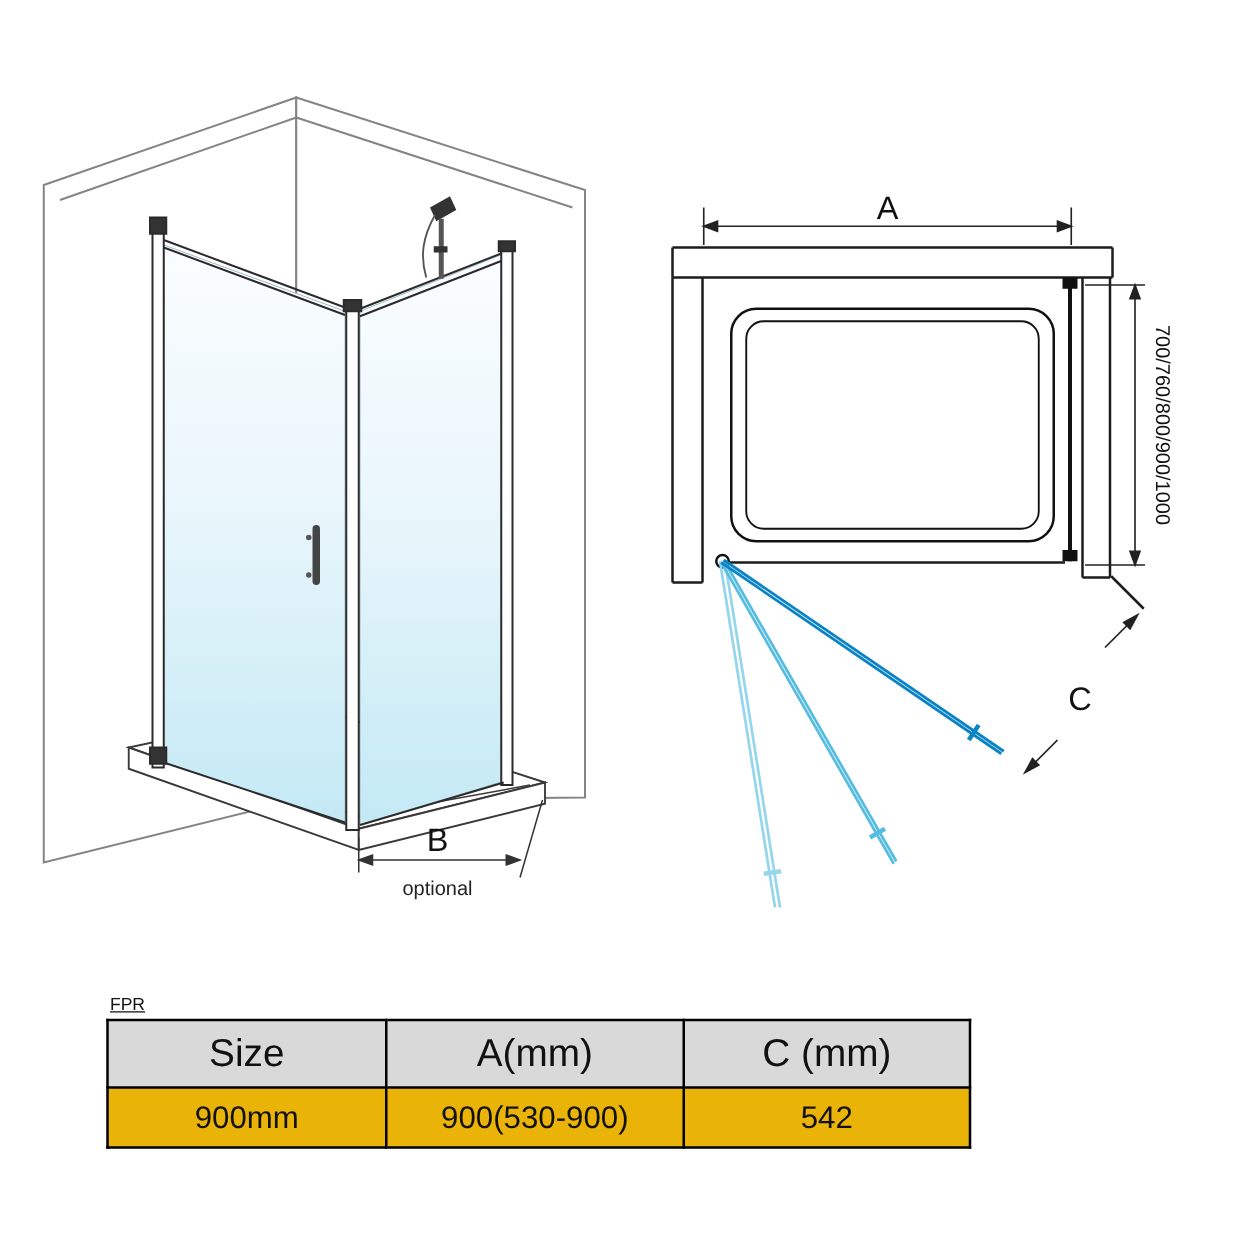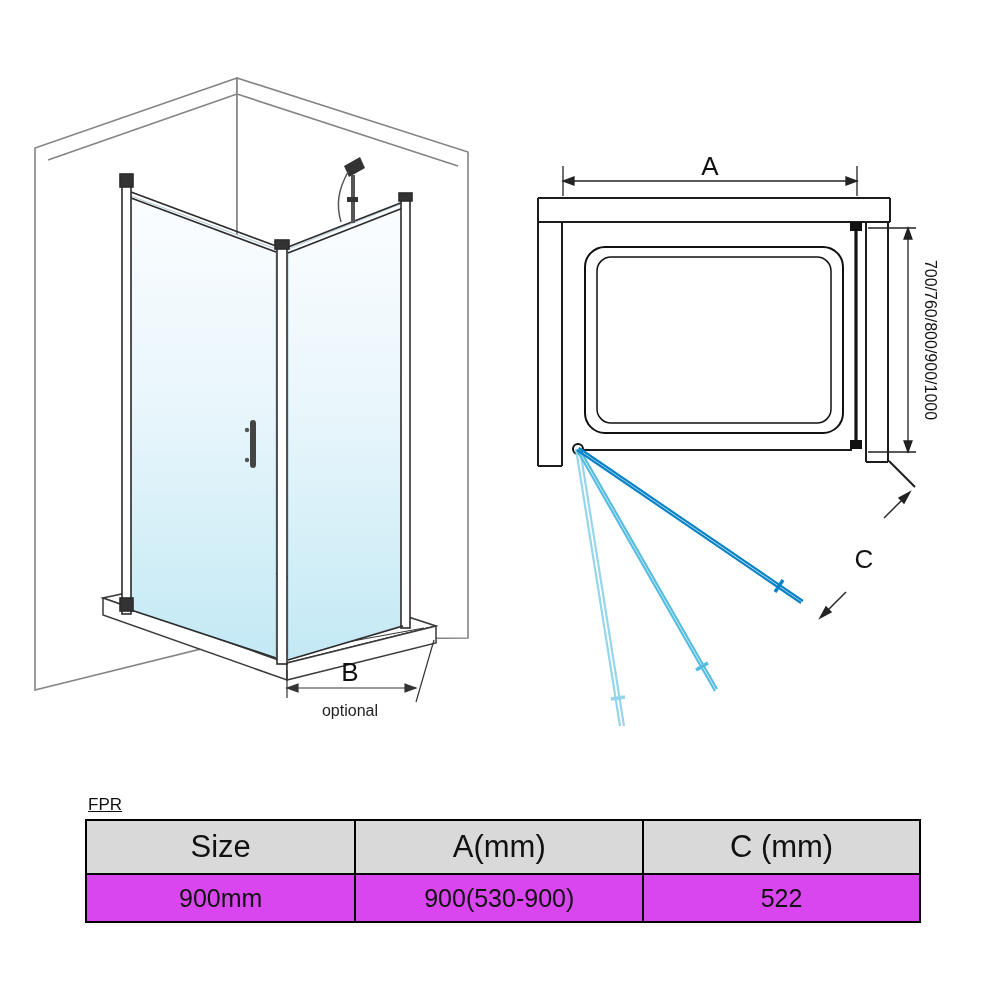--- a/index.html
+++ b/index.html
@@ -4,25 +4,25 @@
 <style>
   html,body{margin:0;padding:0;background:#fff;}
   body{width:1001px;height:1001px;position:relative;overflow:hidden;
        font-family:"Liberation Sans", sans-serif;color:#111;}
   .diagram{position:absolute;left:0;top:0;}
   svg text{font-family:"Liberation Sans", sans-serif;}
   .dim-letter{font-size:26px;fill:#111;}
   .dim-note{font-size:16px;fill:#222;}
   .rot-label{font-size:16px;fill:#111;}
   .table-wrap{position:absolute;left:85px;top:795px;width:868px;}
-  .table-caption{font-size:17px;color:#111;margin:0 0 4px 3px;text-decoration:underline;}
-  table.spec{width:836px;border-collapse:collapse;table-layout:fixed;}
+  .table-caption{font-size:14px;color:#111;margin:0 0 4px 3px;text-decoration:underline;}
+  table.spec{width:692px;border-collapse:collapse;table-layout:fixed;}
   table.spec th, table.spec td{border:2px solid #000;text-align:center;vertical-align:middle;}
   table.spec th{background:#d9d9d9;height:50px;font-size:31px;font-weight:400;}
-  table.spec td{background:#d946ef;height:44px;font-size:25px;font-weight:400;}
+  table.spec td{background:#eab308;height:44px;font-size:25px;font-weight:400;}
   col.c1{width:32.3%;} col.c2{width:34.5%;} col.c3{width:33.2%;}
 </style>
 </head>
 <body>
 
 <svg class="diagram" width="1001" height="790" viewBox="0 0 1001 790" xmlns="http://www.w3.org/2000/svg">
   <defs>
     <linearGradient id="glassGrad" x1="0" y1="0" x2="0" y2="1">
       <stop offset="0%" stop-color="#fbfdff"></stop>
       <stop offset="45%" stop-color="#e9f6fb"></stop>
@@ -167,17 +167,17 @@
       <tr>
         <th>Size</th>
         <th>A(mm)</th>
         <th>C (mm)</th>
       </tr>
     </thead>
     <tbody>
       <tr>
         <td>900mm</td>
         <td>900(530-900)</td>
-        <td>522</td>
+        <td>542</td>
       </tr>
     </tbody>
   </table>
 </div>
 
 </body></html>

